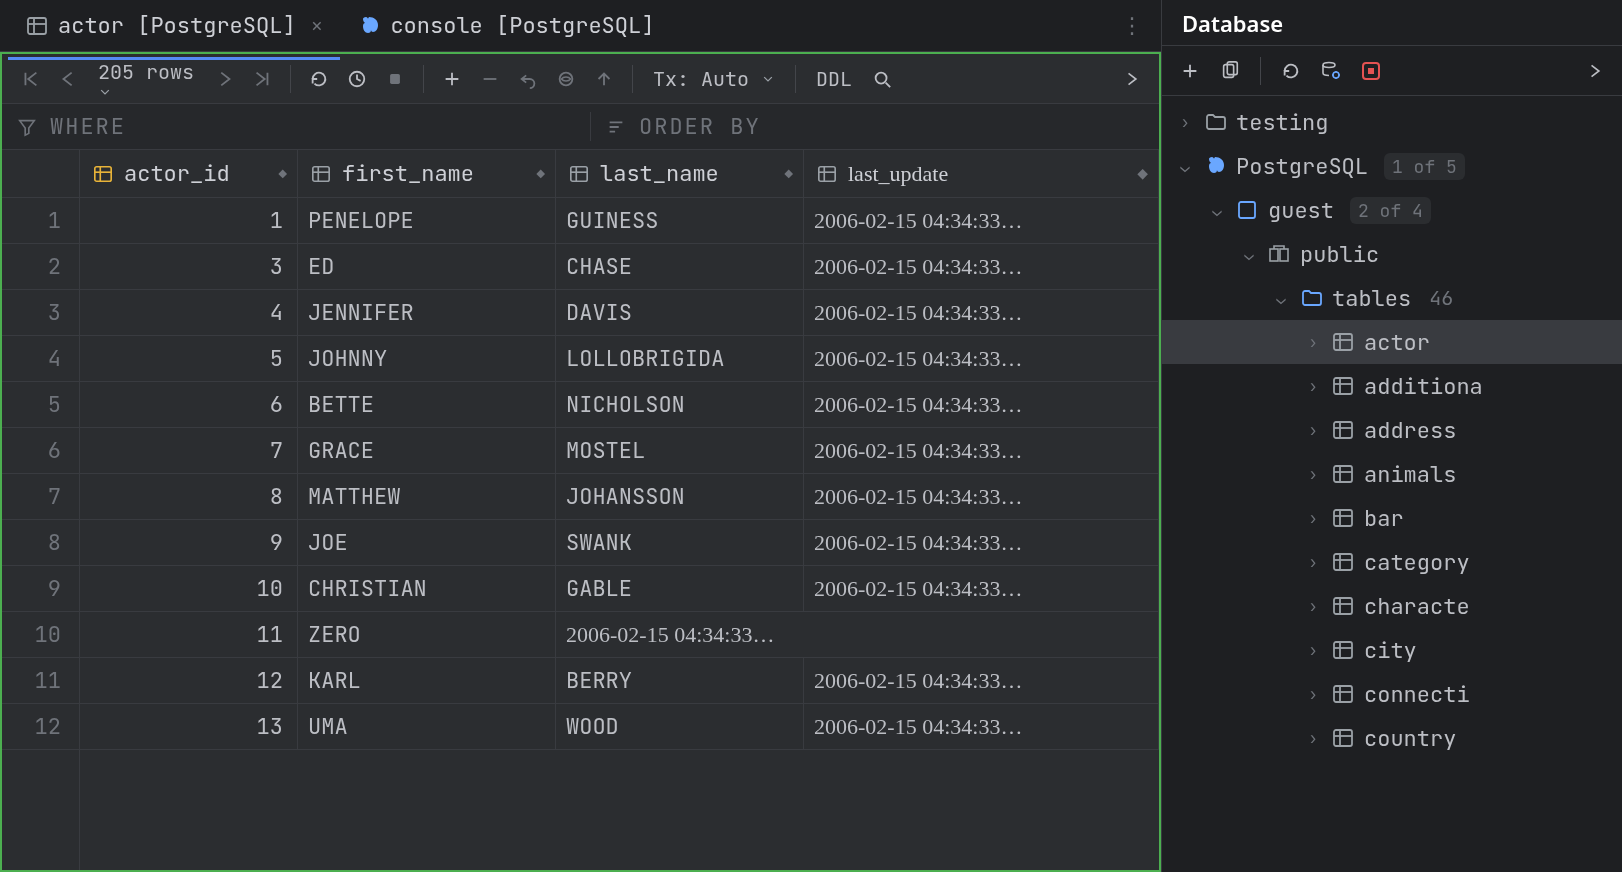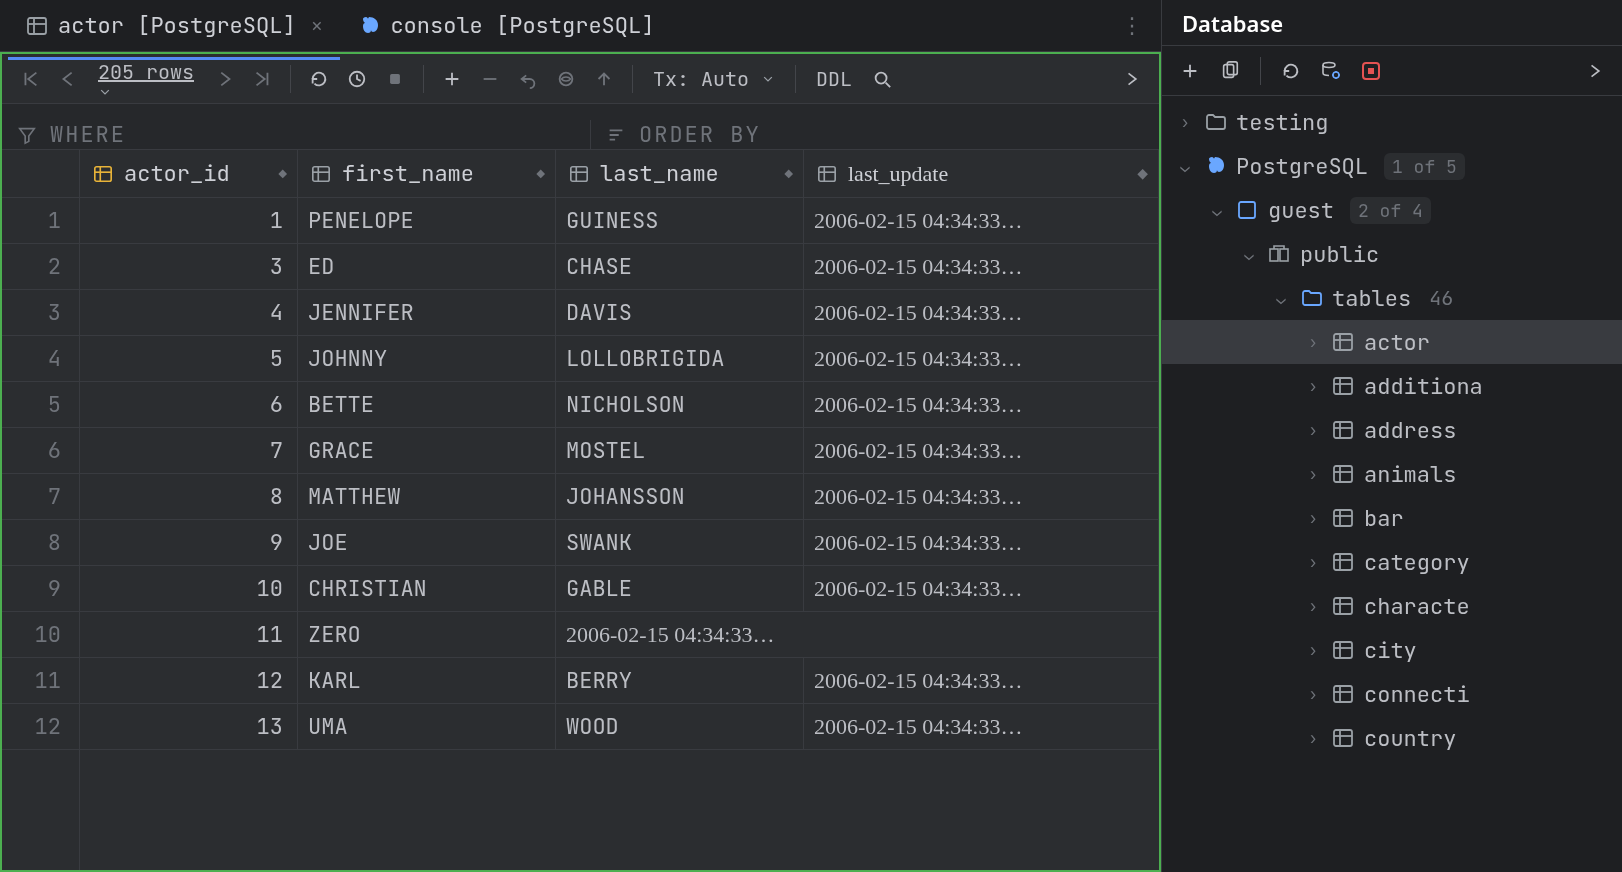--- a/index.html
+++ b/index.html
@@ -96,25 +96,25 @@
     justify-content:center;
     min-width:36px;
     height:36px;
     padding:0 6px;
     color:var(--text);
     cursor:pointer;
     border-radius:4px;
   }
   .tbtn.disabled{color:var(--muted);cursor:default;}
   .tsep{width:1px;height:28px;background:var(--border-lt);margin:0 8px;}
-  .rowcount{padding:0 10px;white-space:nowrap;text-decoration:underline;}
+  .rowcount{padding:0 10px;white-space:nowrap;}
   
   .filterbar{
     display:flex;
-    align-items:flex-end;
+    align-items:center;
     height:46px;
     background:var(--bg-alt2);
     border-bottom:1px solid var(--border);
     color:var(--muted);
     font-size:22px;
     letter-spacing:2px;
     gap:20px;
   }
   .filterbar .half{flex:1;display:flex;align-items:center;gap:12px;padding:0 14px;}
   .filterbar .half+.half{border-left:1px solid var(--border);justify-content:flex-start;}

